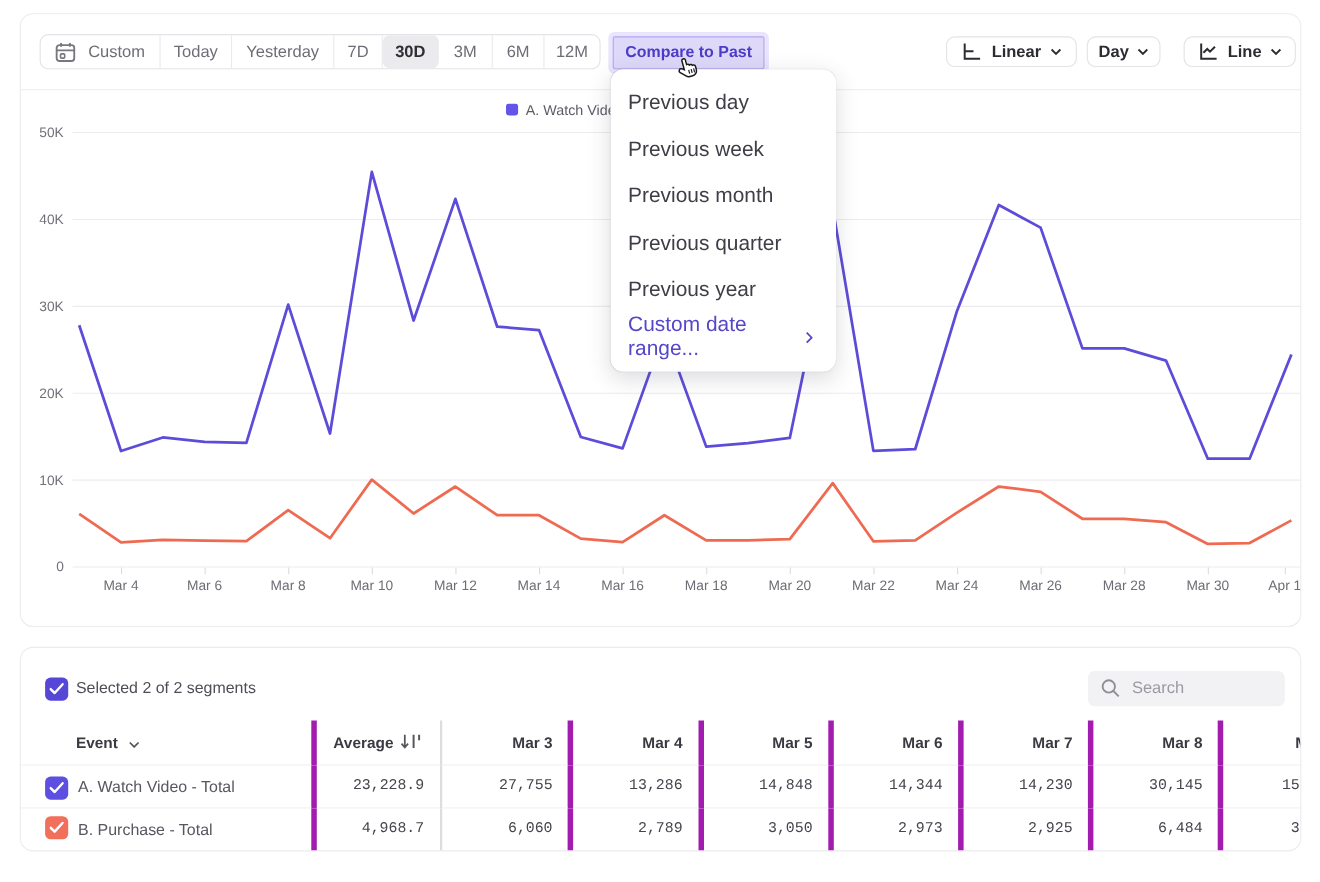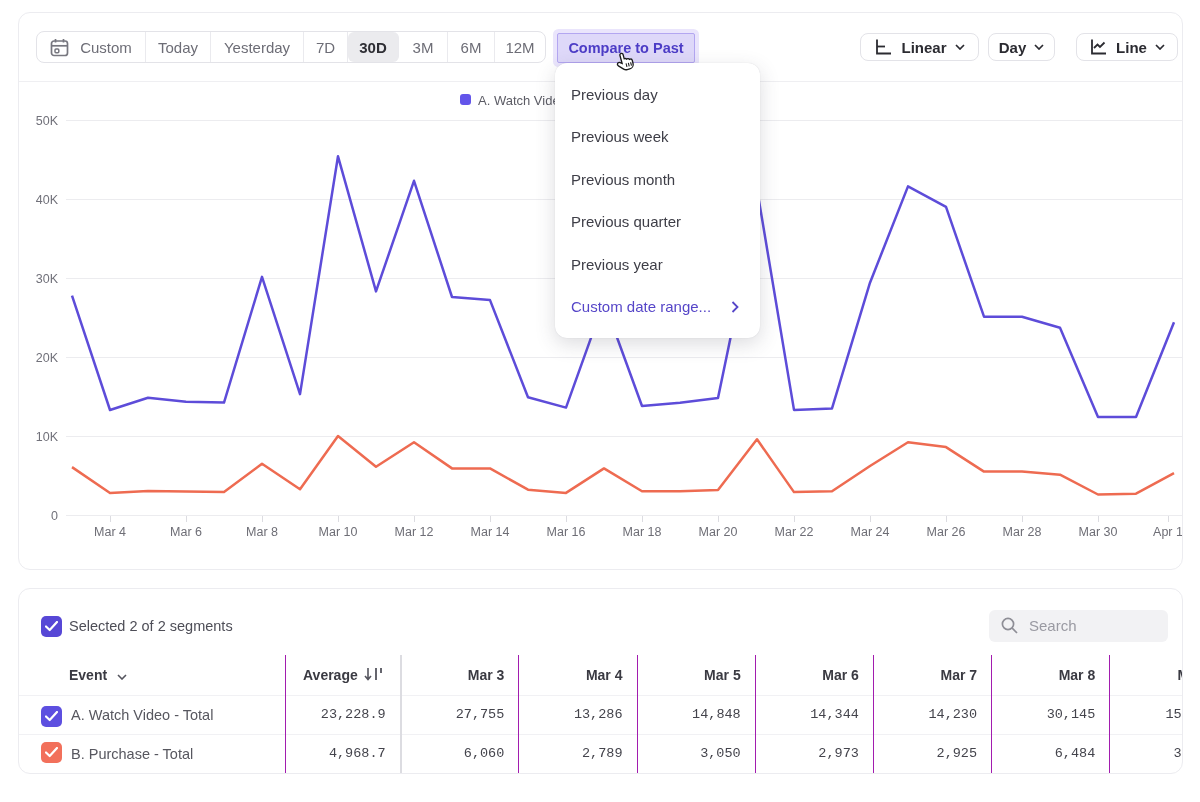--- a/index.html
+++ b/index.html
@@ -13,37 +13,37 @@
 #seg .it { display:flex; align-items:center; justify-content:center; border-right:1px solid #eaeaee; white-space:nowrap; flex:none; }
 #seg .it:last-child { border-right:none; }
 #seg .sel { background:#ebebee; color:#2e2e34; font-weight:bold; border-radius:6px; box-shadow:0 0 0 0; }
 
 #cmp { position:absolute; left:538px; top:20px; width:138px; height:30px; background:#ded8f9; border:1px solid #b3a6f1; border-radius:2px; box-shadow:0 0 0 4px #eae5fc; color:#4c3cc6; font-weight:bold; font-size:14.5px; display:flex; align-items:center; justify-content:center; }
 
 .rbtn { position:absolute; top:20px; height:28px; border:1px solid #e3e3e8; border-radius:8px; background:#fff; color:#2b2b31; font-weight:bold; font-size:15px; display:flex; align-items:center; justify-content:center; gap:8px; padding:0; }
 .rbtn svg { flex:none; }
 
 #menu { position:absolute; left:555px; top:63px; width:205px; height:275px; background:#fff; border-radius:12px; box-shadow:0 6px 20px rgba(60,60,80,.18), 0 0 1px rgba(60,60,80,.2); padding-top:10px; z-index:50; }
-#menu .mi { height:42.5px; display:flex; align-items:center; padding:0 16px; font-size:15px; color:#3e3e47; }
+#menu .mi { height:42.5px; display:flex; align-items:center; padding:0 16px; font-size:19px; color:#3e3e47; }
 #menu .mi.pp { color:#5646c8; justify-content:space-between; padding-right:21px; }
 
 #selrow { position:absolute; left:0; top:0; width:100%; height:66px; }
 #selbox { position:absolute; left:22px; top:27px; width:21px; height:21px; border-radius:5px; background:#5747d6; }
 #seltext { position:absolute; left:50px; top:21px; font-size:14.5px; color:#4e4e57; line-height:32px; }
 #search { position:absolute; right:14px; top:21px; width:179px; height:32px; background:#f2f2f4; border-radius:6px; }
 #search span { position:absolute; left:40px; top:7px; font-size:15px; color:#9a9aa2; }
 table { border-collapse:collapse; table-layout:fixed; }
 #tbl { position:absolute; left:0; top:66px; width:1209px; }
 #tbl td { height:39px; padding:0 14px 0 0; text-align:right; white-space:nowrap; overflow:visible; }
 #tbl .hd { color:#3a3a42; font-weight:bold; font-size:14px; }
 #tbl .num { font-family:"Liberation Mono", monospace; font-size:13.5px; color:#44444c;margin-top:18px; }
 #tbl .lft { text-align:left; padding-left:0; }
 .cb { display:inline-flex; align-items:center; justify-content:center; width:21px; height:21px; border-radius:5px; vertical-align:-6px; margin:0 9px 0 0; }
 .ckm { position:absolute; left:4px; top:5px; }
-.vd { border-right:1px solid #a21caf; }
+.vd { border-right:5px solid #a21caf; }
 .vds { border-right:2px solid #dcdce1; }
 tr.rw { border-top:1px solid #f1f1f4; }
 tr.rb { border-bottom:1px solid #f1f1f4; }
 .evt { color:#57575f; font-size:14.5px; position:relative; top:4px; }
 #cursor { position:absolute; left:607px; top:49px; z-index:60; }
 </style>
 </head>
 <body>
 <div class="card" id="card1">
   <div id="toolbar">

